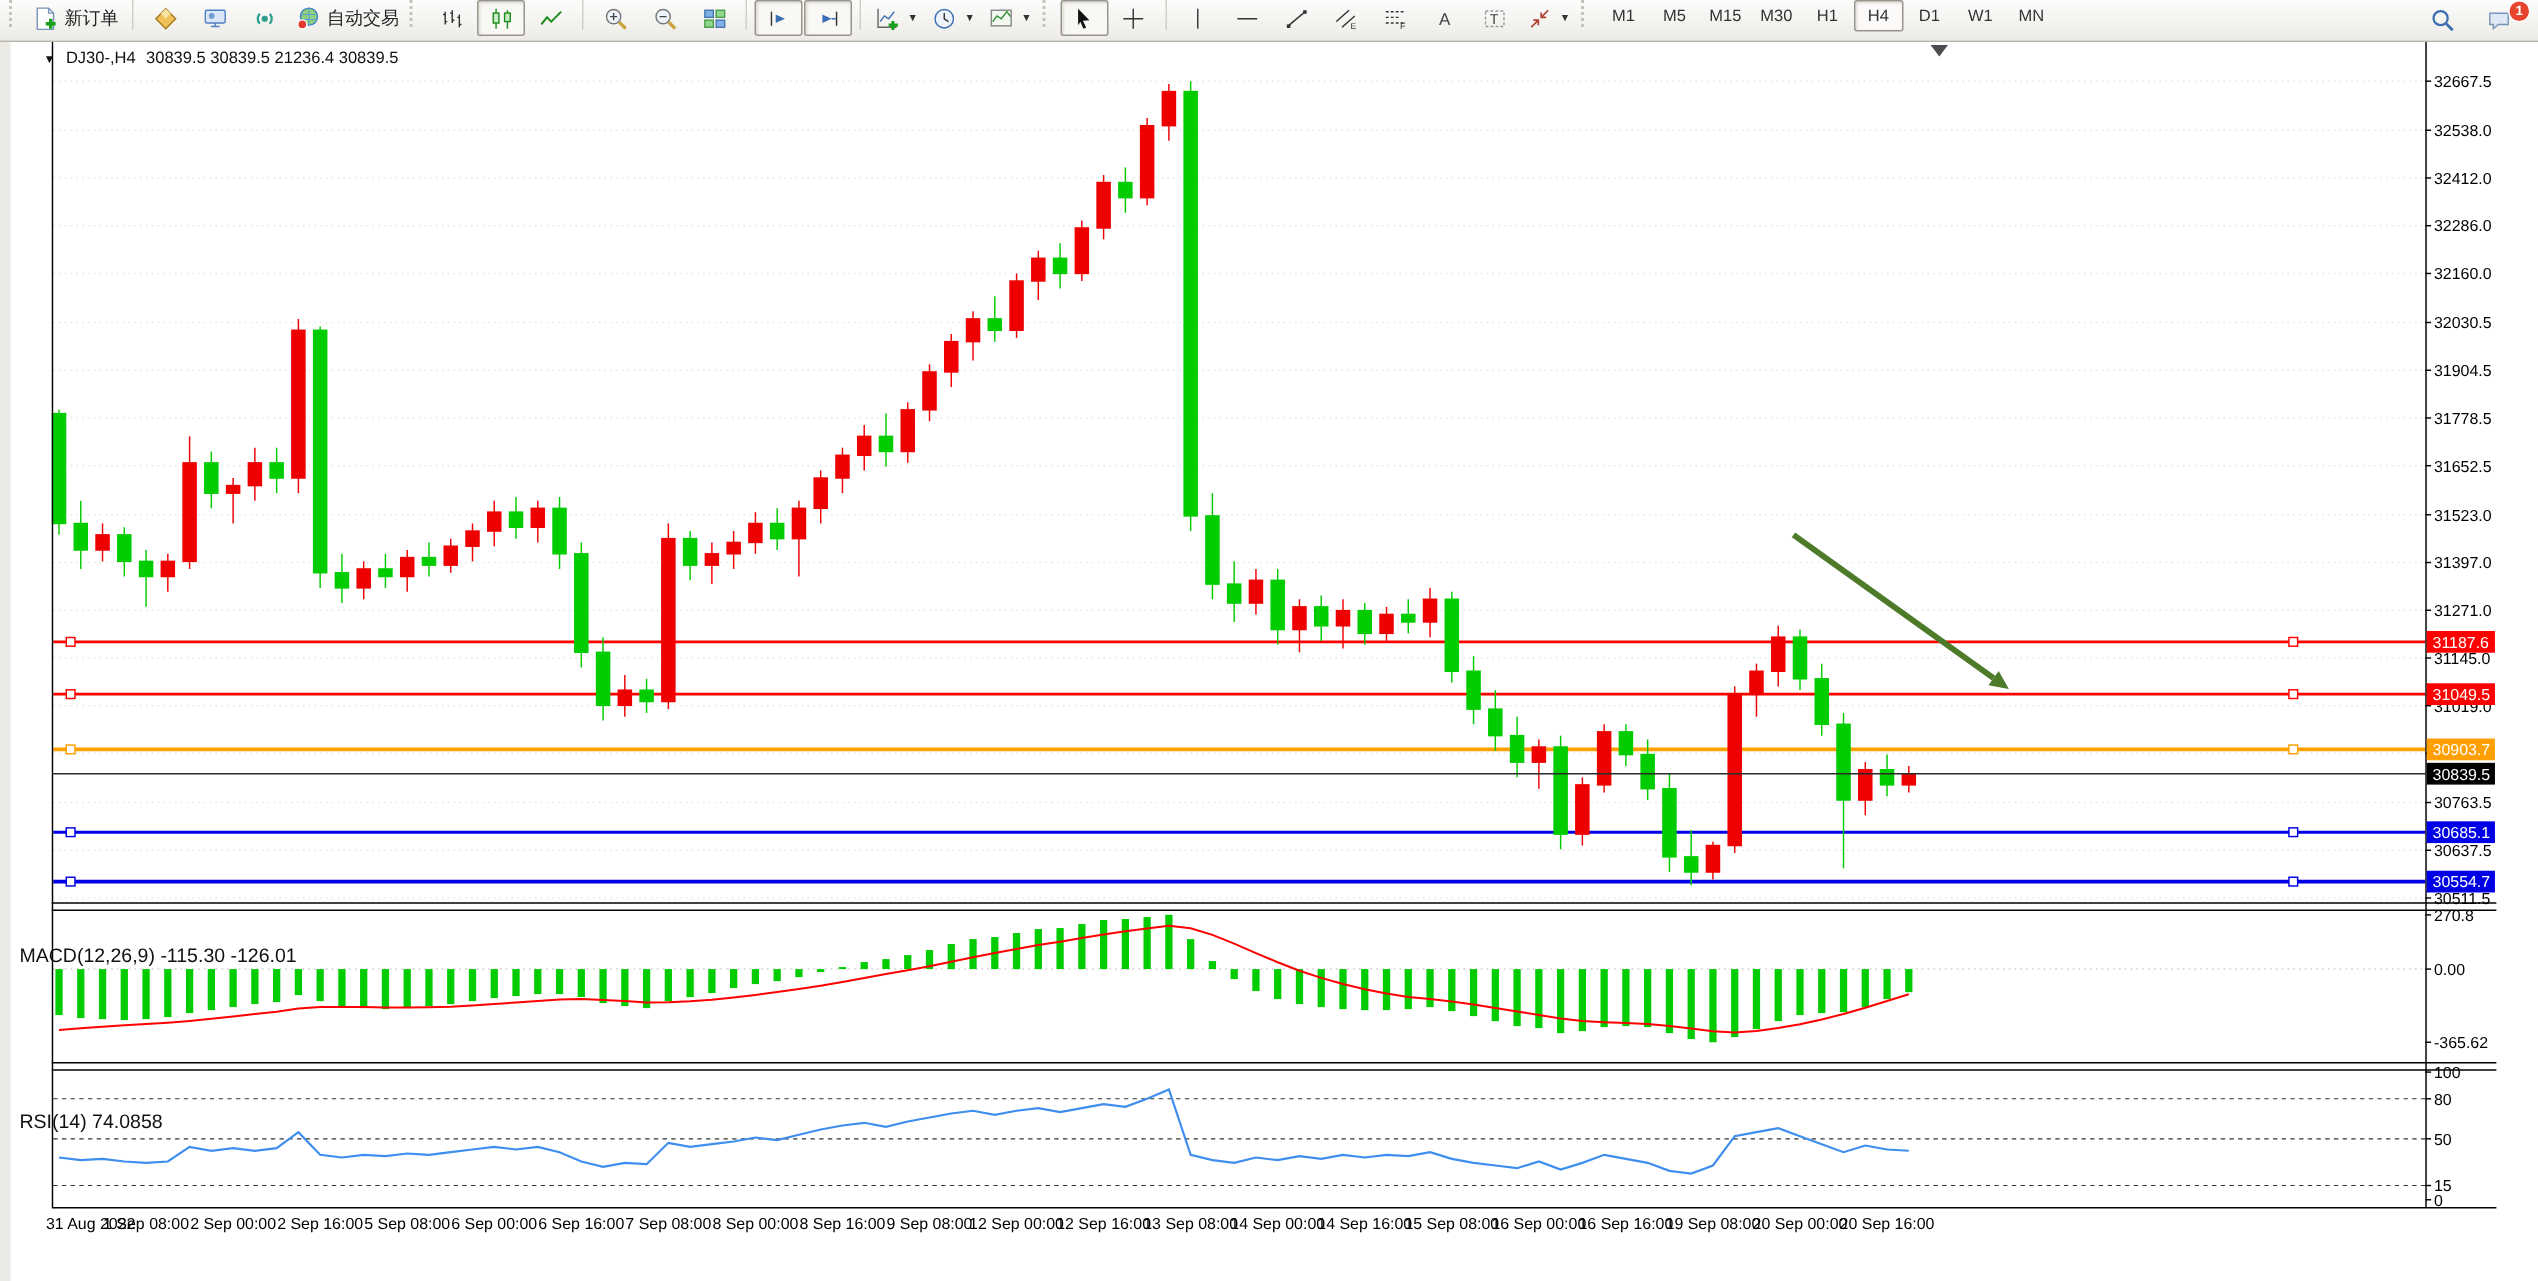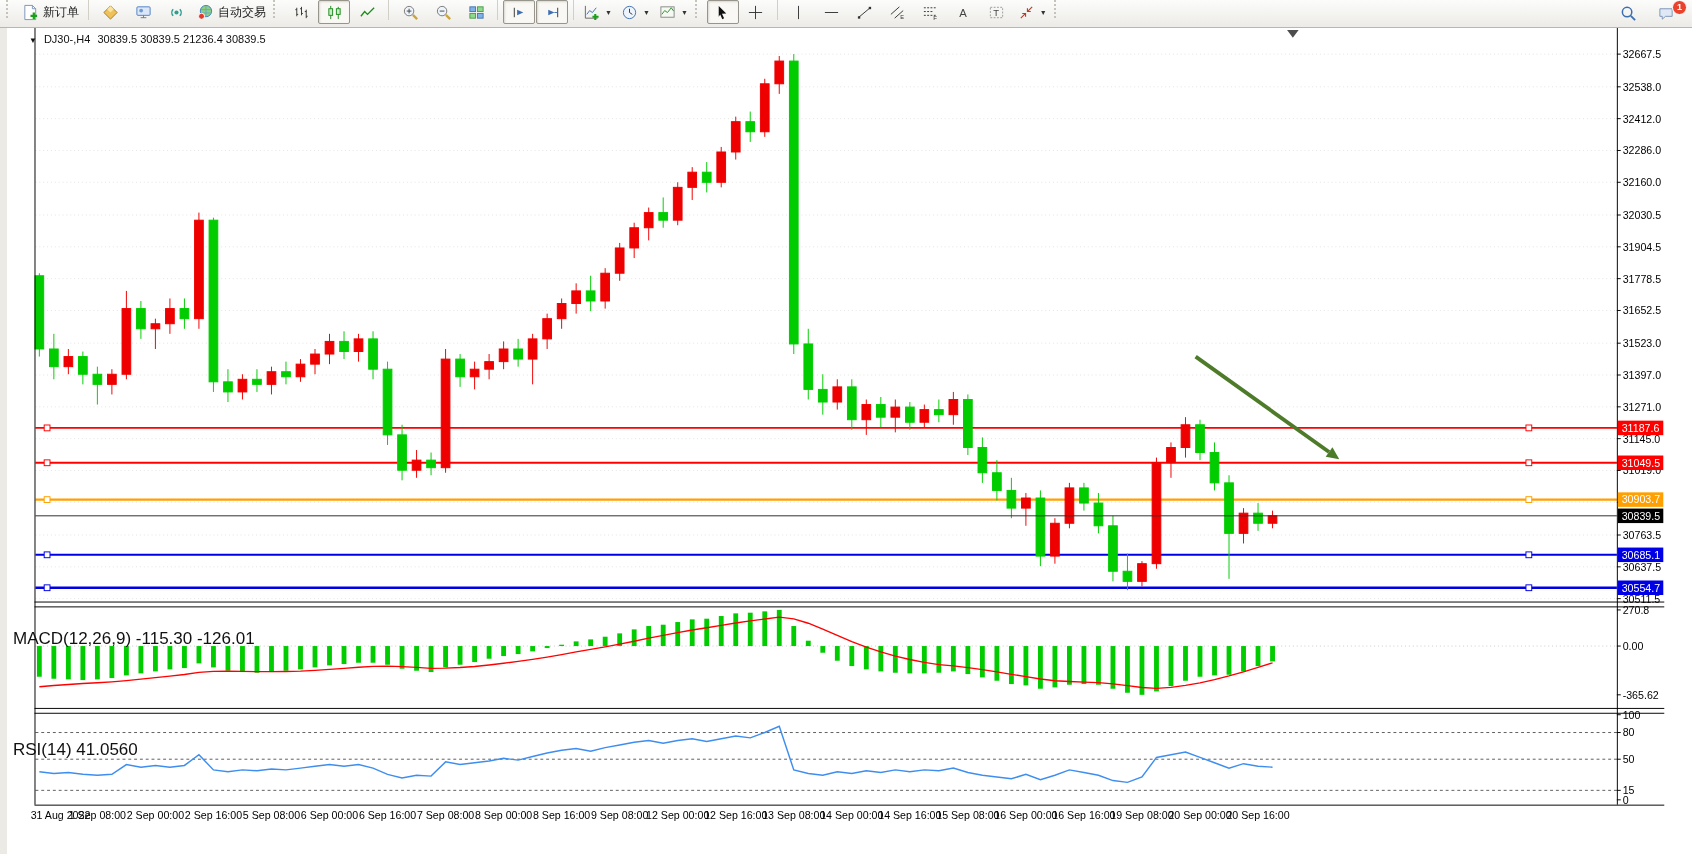--- a/index.html
+++ b/index.html
@@ -19,21 +19,21 @@
     color:#333;border:1px solid transparent;border-radius:2px;padding:0 2px}
   .tf.active{border-color:#98958d;background:#fbfaf8;box-shadow:inset 1px 1px 2px #dcd9d1}
   .right-group{margin-left:auto;display:flex;align-items:center;gap:6px;padding-right:6px}
   .badge{position:absolute;top:-3px;right:-6px;background:#e8432d;color:#fff;border:1px solid #fff;
     border-radius:8px;min-width:13px;height:13px;font-size:9px;line-height:13px;text-align:center;font-weight:bold}
   
   .chartwrap{position:absolute;left:0;top:28px;width:1692px;height:826px;background:#fff}
   .chartwrap svg.main{position:absolute;left:0;top:0}
   .symbol-line{position:absolute;left:29px;top:5px;font-size:11px;color:#111;display:flex;gap:7px;align-items:center;z-index:3}
   .symbol-line .tri::before{content:"▼";font-size:8px;color:#111}
-  .panel-label{position:absolute;left:13px;font-size:17px;color:#111;z-index:3}
+  .panel-label{position:absolute;left:13px;font-size:13px;color:#111;z-index:3}
   .macd-label{top:601px}
   .rsi-label{top:712px}
   .leftgutter{position:absolute;left:0;top:0;width:7px;height:826px;background:#eceae5}
 </style>
 </head>
 <body>
 
 <div class="toolbar">
   <div class="grip"></div>
 
@@ -212,20 +212,31 @@
       </svg>
   </div>
   <div class="tbtn">
     <svg class="ig" viewBox="0 0 18 18">
         <path d="M3 15l5-5m0 3.5V10H4.5M15 3l-5 5m0-3.5V8h3.5" stroke="#b04030" fill="none" stroke-width="1.2"></path>
       </svg>
     <span class="caret">▼</span>
   </div>
 
   <div class="grip"></div>
+  <div id="tf-group" style="display:flex;gap:1px">
+      <div class="tf">M1</div>
+      <div class="tf">M5</div>
+      <div class="tf">M15</div>
+      <div class="tf">M30</div>
+      <div class="tf">H1</div>
+      <div class="tf active">H4</div>
+      <div class="tf">D1</div>
+      <div class="tf">W1</div>
+      <div class="tf">MN</div>
+    </div>
 
   <div class="right-group">
     <div class="tbtn">
       <svg class="ig" viewBox="0 0 18 18">
           <circle cx="7.5" cy="7.5" r="5" fill="none" stroke="#3c6eb4" stroke-width="1.6"></circle>
           <path d="M11.5 11.5L16 16" stroke="#3c6eb4" stroke-width="2"></path>
         </svg>
     </div>
     <div class="tbtn">
       <svg class="ig" viewBox="0 0 18 18">
@@ -633,14 +644,14 @@
       <text x="1152" y="846" font-size="11" fill="#000" text-anchor="middle" font-family="&quot;Liberation Sans&quot;,sans-serif">19 Sep 08:00</text>
       <text x="1212" y="846" font-size="11" fill="#000" text-anchor="middle" font-family="&quot;Liberation Sans&quot;,sans-serif">20 Sep 00:00</text>
       <text x="1272" y="846" font-size="11" fill="#000" text-anchor="middle" font-family="&quot;Liberation Sans&quot;,sans-serif">20 Sep 16:00</text>
     </svg>
   <div class="symbol-line">
     <span class="tri"></span>
     <span>DJ30-,H4</span>
     <span>30839.5 30839.5 21236.4 30839.5</span>
   </div>
   <div class="panel-label macd-label">MACD(12,26,9) -115.30 -126.01</div>
-  <div class="panel-label rsi-label">RSI(14) 41.0560</div>
+  <div class="panel-label rsi-label">RSI(14) 74.0858</div>
 </div>
 
 </body></html>

